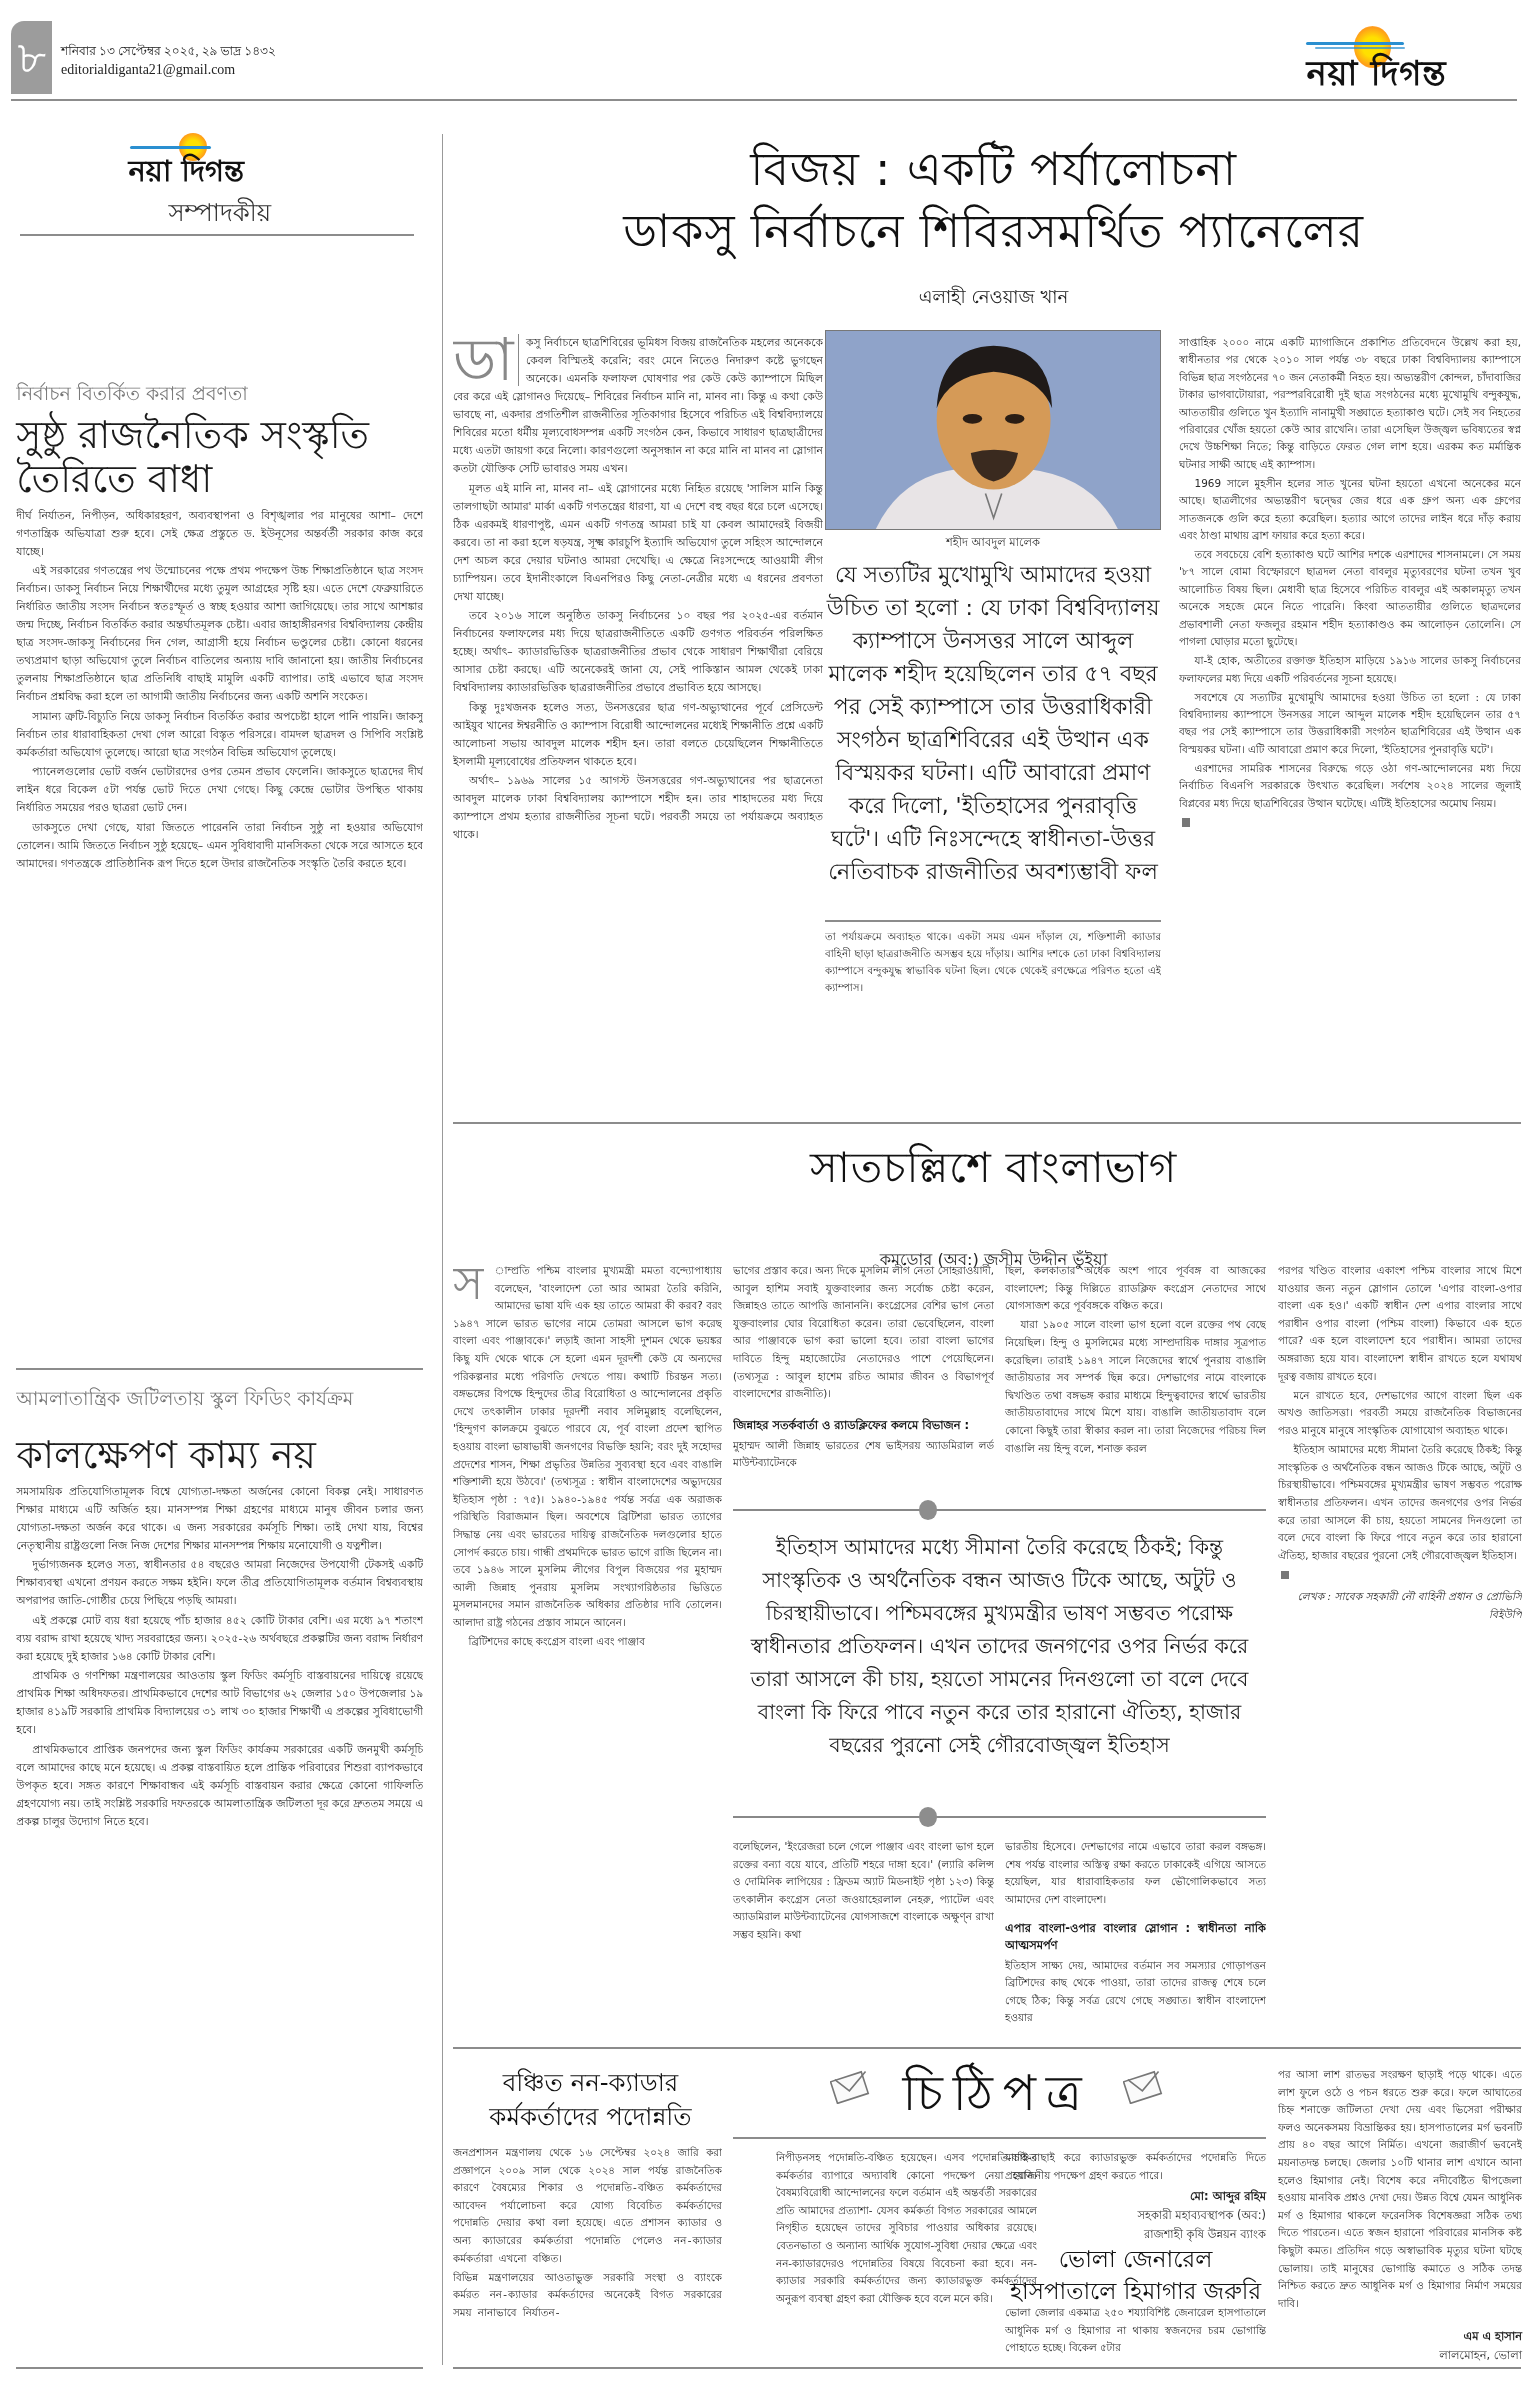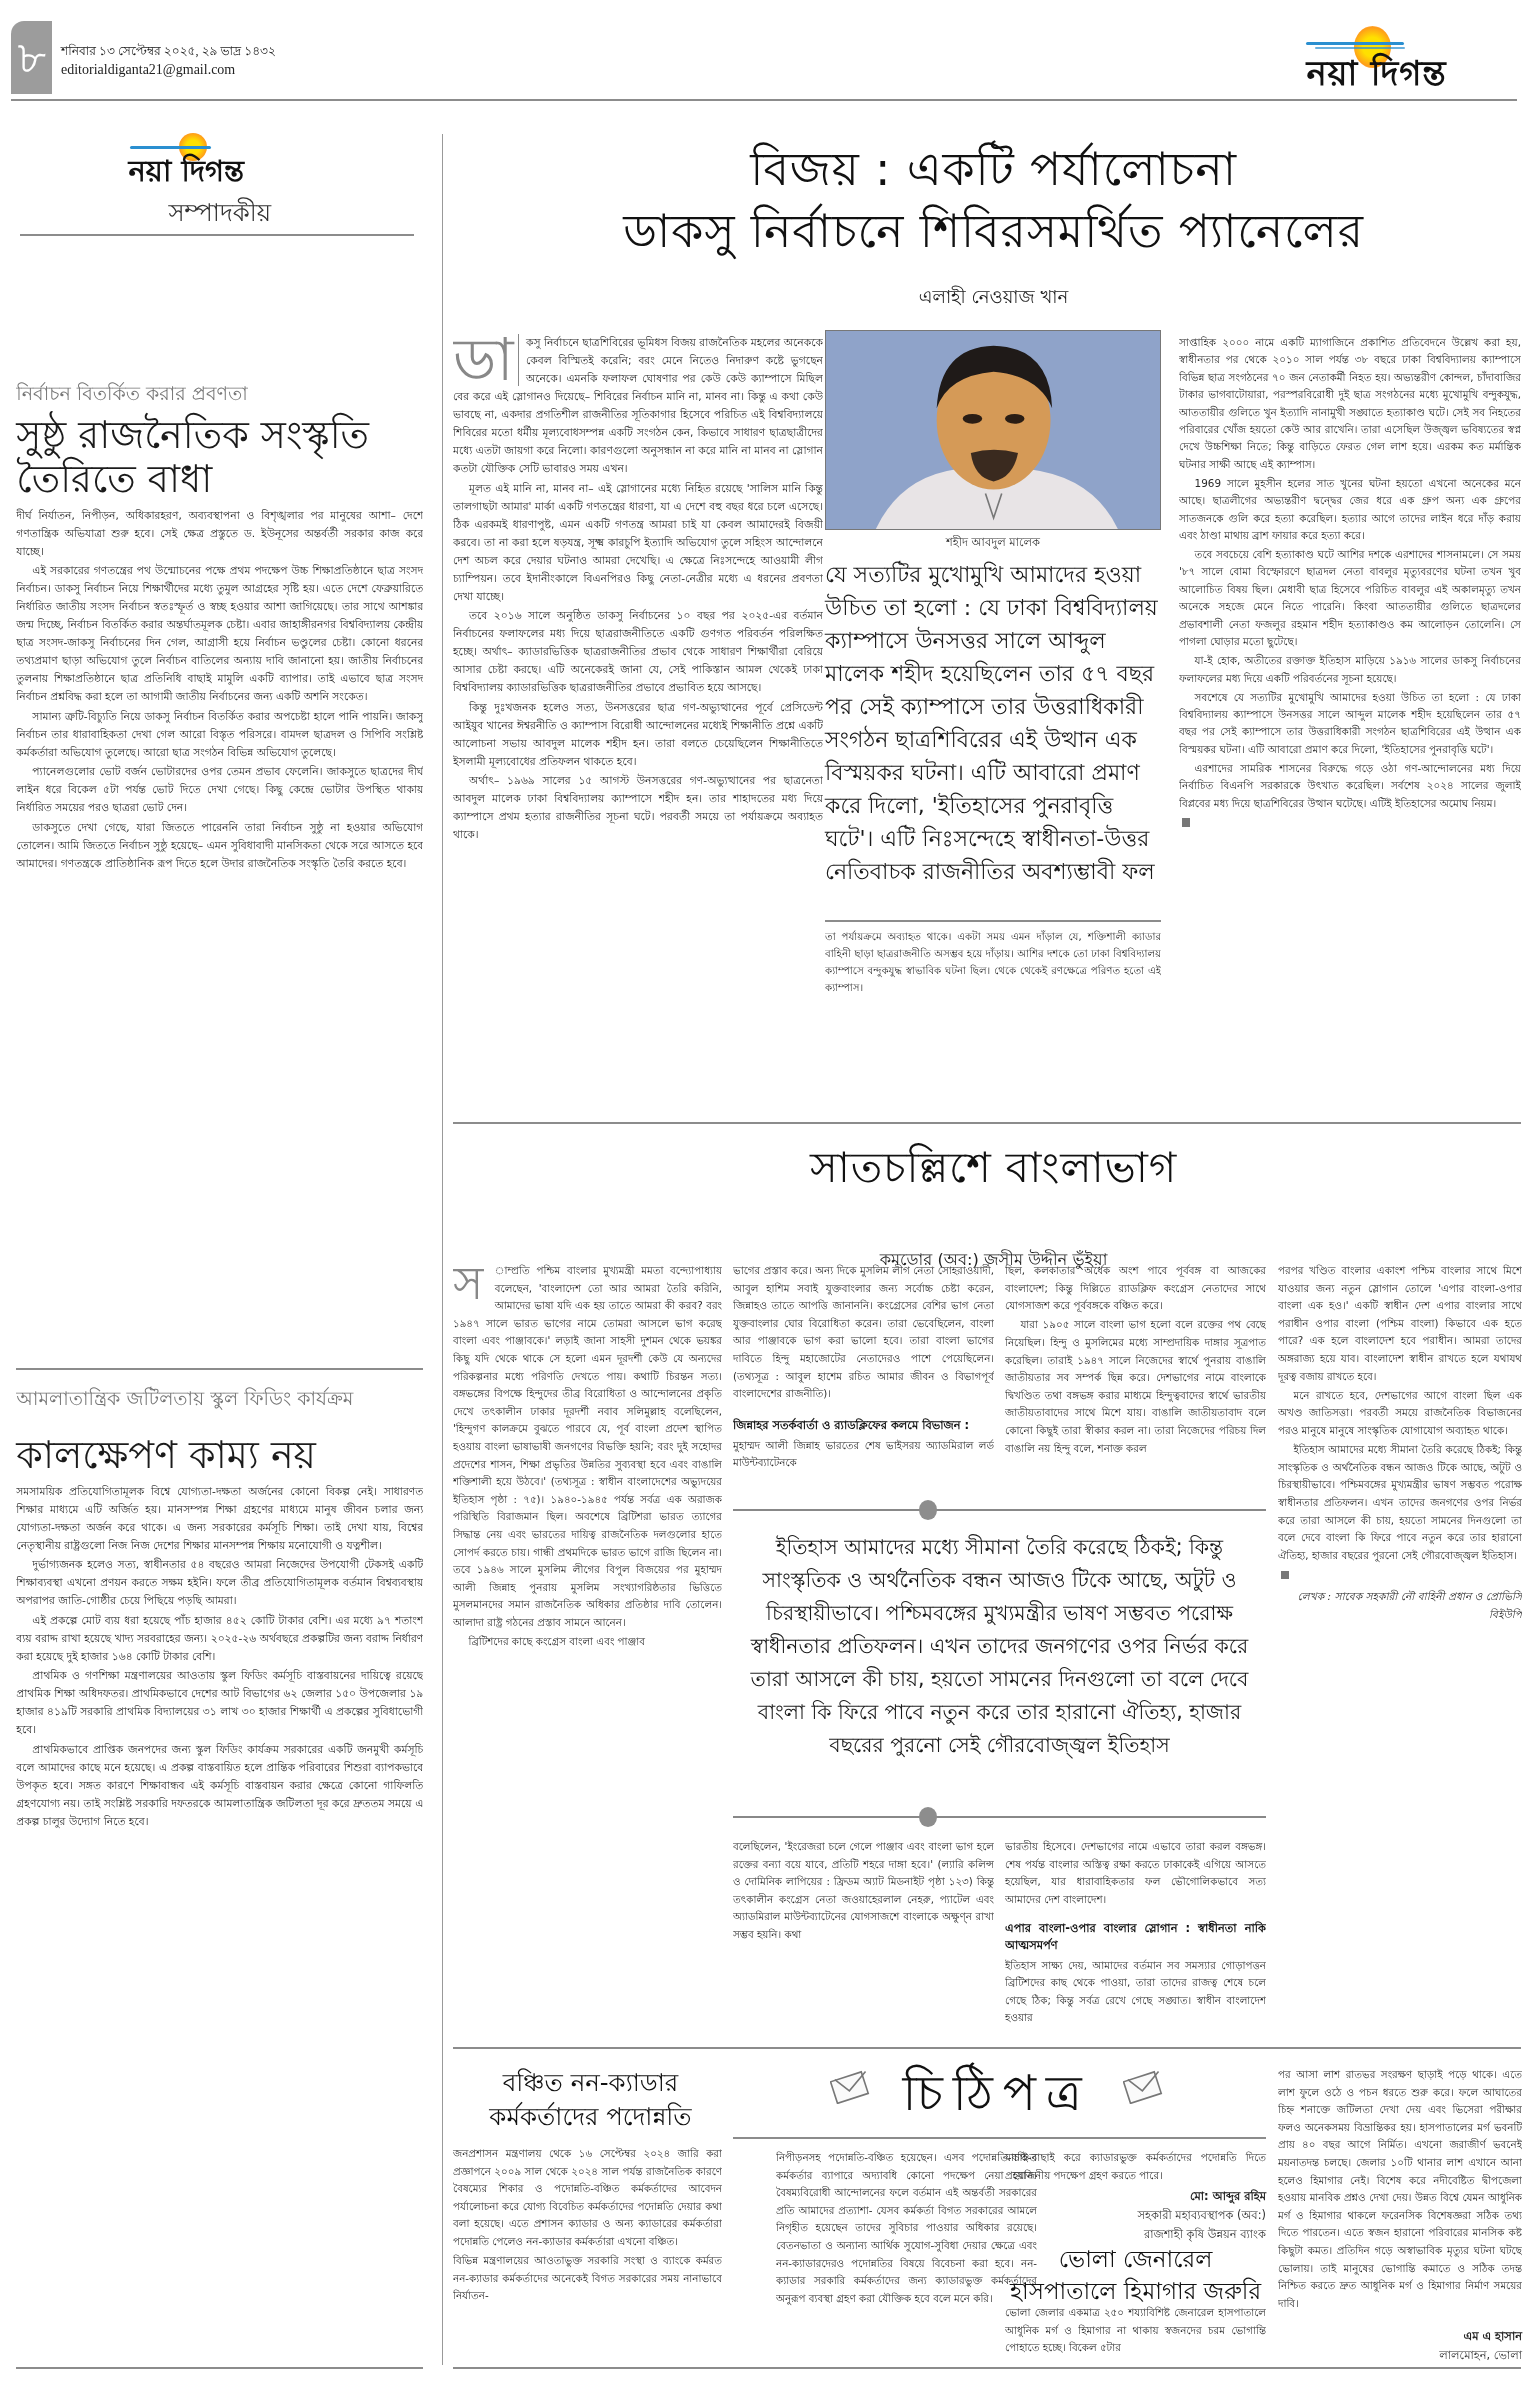--- a/index.html
+++ b/index.html
@@ -25,21 +25,21 @@
   .body-text { font-size: 10.7px; line-height: 18px; color: #2a2a2a; text-align: justify; }
   .body-text p { text-indent: 0; margin-bottom: 1.6px; }
   .indent p + p { text-indent: 1.5em; }
 
   
   .main-headline { font-size: 46px; color: #111; text-align: center; line-height: 1.35; letter-spacing: 0.8px; }
   .byline { font-size: 18px; color: #222; text-align: center; }
   .dropcap { float: left; font-size: 59px; line-height: 52px; color: #888; padding-right: 4.9px; border-right: 1.6px solid #888; margin-right: 6.5px; font-family: "DejaVu Serif", serif; }
   .portrait { background: #8fa3c9; border: 0.8px solid #777; overflow: hidden; }
   .caption { font-size: 11.4px; text-align: center; color: #333; }
-  .pull-quote { font-size: 22px; line-height: 33px; text-align: left; color: #1a1a1a; }
+  .pull-quote { font-size: 22px; line-height: 33px; text-align: center; color: #1a1a1a; }
   .pull-quote-2 { font-size: 20.4px; line-height: 33px; text-align: center; color: #1a1a1a; }
   .sub-head { font-weight: bold; font-size: 11.4px; color: #111; }
   .sign-name { font-weight: bold; font-size: 11.4px; text-align: right; }
   .sign-desig { font-size: 11.4px; text-align: right; color: #333; }
   .author-note { font-style: italic; font-size: 10.6px; text-align: right; }
 
   .dot-rule { position: absolute; height: 19.5px; }
   .dot-rule .line { position: absolute; left: 0; right: 0; top: 9px; height: 1.6px; background: #888; }
   .dot-rule .dot { position: absolute; top: 0; width: 18px; height: 19.5px; border-radius: 50%; background: #8d8d8d; }
 
@@ -192,21 +192,21 @@
 
 <div class="abs body-text" style="left:1005px; top:1838px; width:261px; height:187px; overflow:hidden; font-size:10.3px; line-height:17.6px;">
   <p>ভারতীয় হিসেবে। দেশভাগের নামে এভাবে তারা করল বঙ্গভঙ্গ। শেষ পর্যন্ত বাংলার অস্তিত্ব রক্ষা করতে ঢাকাকেই এগিয়ে আসতে হয়েছিল, যার ধারাবাহিকতার ফল ভৌগোলিকভাবে সত্য আমাদের দেশ বাংলাদেশ।</p>
   <p class="sub-head" style="margin-top:11.4px;">এপার বাংলা-ওপার বাংলার স্লোগান : স্বাধীনতা নাকি আত্মসমর্পণ</p>
   <p>ইতিহাস সাক্ষ্য দেয়, আমাদের বর্তমান সব সমস্যার গোড়াপত্তন ব্রিটিশদের কাছ থেকে পাওয়া, তারা তাদের রাজত্ব শেষে চলে গেছে ঠিক; কিন্তু সর্বত্র রেখে গেছে সঙ্ঘাত। স্বাধীন বাংলাদেশ হওয়ার</p>
 </div>
 
 <div class="rule" style="left:453px; top:2047px; width:1068px; height:2.4px;"></div>
 
 <div class="abs letter-head" style="left:456px; top:2066px; width:269px;">বঞ্চিত নন-ক্যাডার কর্মকর্তাদের পদোন্নতি</div>
-<div class="abs body-text" style="left:453px; top:2145px; width:269px; height:220px; overflow:hidden; font-size:10.3px; line-height:17.6px;">
+<div class="abs body-text" style="left:453px; top:2145px; width:269px; height:220px; overflow:hidden; font-size:10.3px; line-height:17.6px;font-family:Liberation Mono, monospace;">
   <p>জনপ্রশাসন মন্ত্রণালয় থেকে ১৬ সেপ্টেম্বর ২০২৪ জারি করা প্রজ্ঞাপনে ২০০৯ সাল থেকে ২০২৪ সাল পর্যন্ত রাজনৈতিক কারণে বৈষম্যের শিকার ও পদোন্নতি-বঞ্চিত কর্মকর্তাদের আবেদন পর্যালোচনা করে যোগ্য বিবেচিত কর্মকর্তাদের পদোন্নতি দেয়ার কথা বলা হয়েছে। এতে প্রশাসন ক্যাডার ও অন্য ক্যাডারের কর্মকর্তারা পদোন্নতি পেলেও নন-ক্যাডার কর্মকর্তারা এখনো বঞ্চিত।</p>
   <p>বিভিন্ন মন্ত্রণালয়ের আওতাভুক্ত সরকারি সংস্থা ও ব্যাংকে কর্মরত নন-ক্যাডার কর্মকর্তাদের অনেকেই বিগত সরকারের সময় নানাভাবে নির্যাতন-</p>
 </div>
 
 <div class="envelope" style="left:830px; top:2068px;">
   <svg width="42" height="36" viewBox="0 0 52 44">
       <rect x="4" y="10" width="40" height="28" fill="#fafafa" stroke="#777" stroke-width="2" transform="rotate(-18 24 24)"></rect>
       <path d="M6 14 L24 28 L44 4" stroke="#777" fill="none" stroke-width="2"></path>
     </svg>
 </div>

